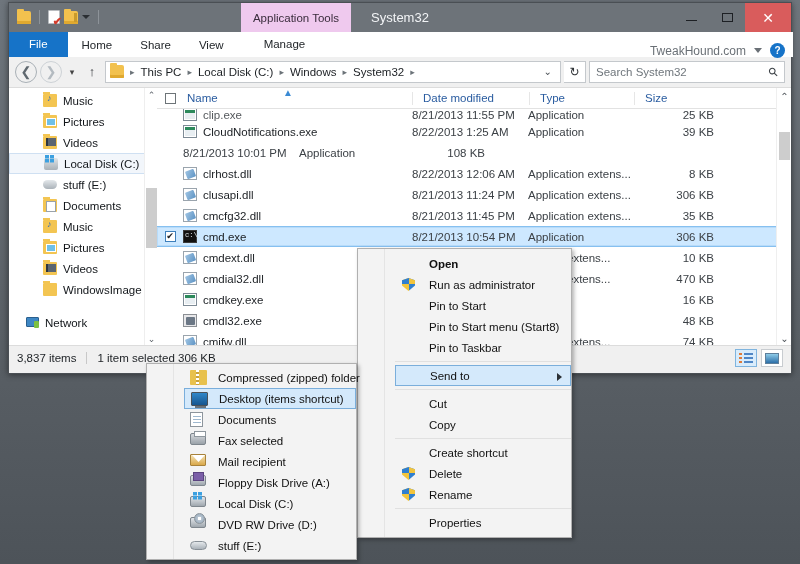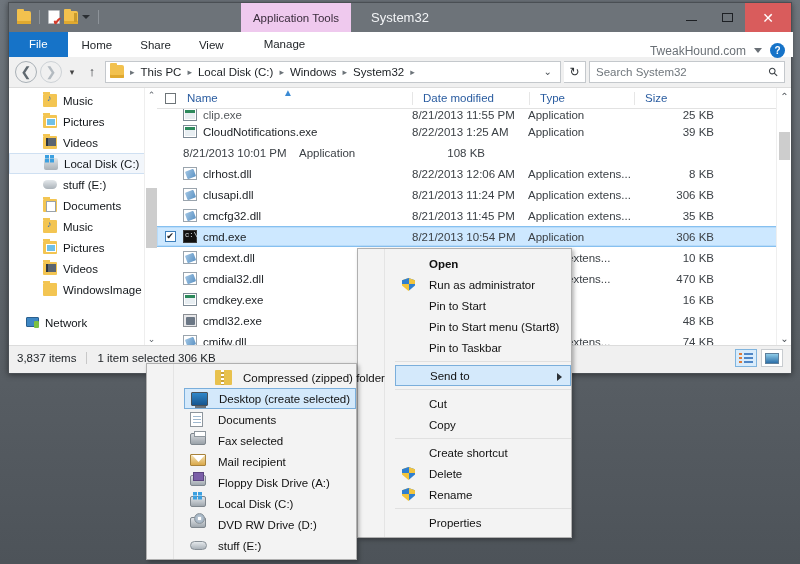--- a/index.html
+++ b/index.html
@@ -595,28 +595,28 @@
     <div class="msep"></div>
 
     <div class="mi" style="margin-bottom:4px;">
       <span>Properties</span>
       </div>
   </div>
 
   <div class="ctxmenu" style="left:146px; top:363px; width:211px;">
     <div class="gutter"></div>
 
-    <div class="mi" style="margin-top:3px;margin-left:25px;">
+    <div class="mi" style="margin-top:3px;">
       <span class="si zip"></span>
       <span>Compressed (zipped) folder</span>
       </div>
 
     <div class="mi hl">
       <span class="si desktop"></span>
-      <span>Desktop (create selected)</span>
+      <span>Desktop (items shortcut)</span>
       </div>
 
     <div class="mi">
       <span class="si doc"></span>
       <span>Documents</span>
       </div>
 
     <div class="mi">
       <span class="si fax"></span>
       <span>Fax selected</span>

